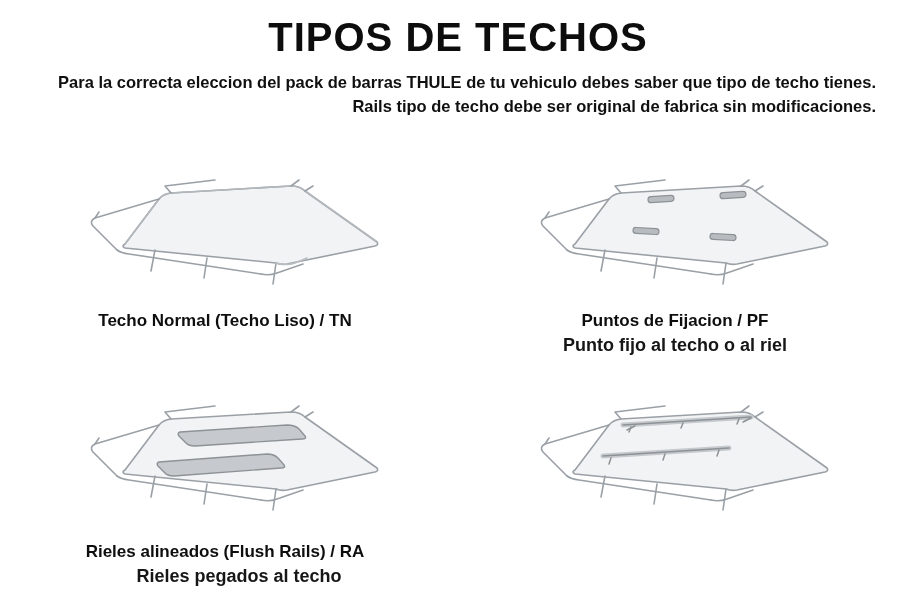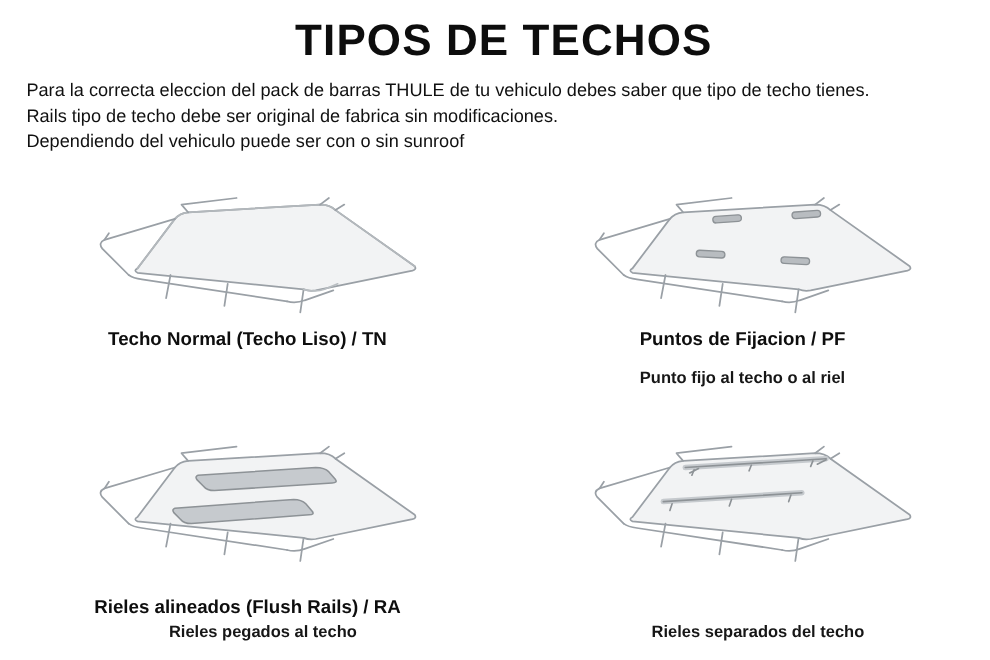--- a/index.html
+++ b/index.html
@@ -23,23 +23,23 @@
   .title {
     text-align: center;
     font-size: 40px;
     font-weight: bold;
     letter-spacing: 1px;
     margin: 16px 0 0 16px;
     line-height: 1.08;
     color: #0d0d0d;
   }
   .subtitle {
-    text-align: left;
+    text-align: right;
     font-size: 16.5px;
-    font-weight: normal;
+    font-weight: bold;
     line-height: 1.42;
     margin: 12px 24px 0 24px;
     color: #101010;
   }
   .subtitle div {
     white-space: nowrap;
   }
   .grid {
     position: absolute;
     top: 148px;
@@ -63,52 +63,51 @@
     left: 50%;
     transform: translateX(-50%);
     top: 2px;
     width: 340px;
     height: 140px;
   }
   .cap {
     position: absolute;
     left: 0;
     right: 0;
-    top: 135px;
+    top: 147px;
     text-align: center;
     font-size: 17px;
     font-weight: bold;
     color: #0e0e0e;
   }
   .subcap {
     position: absolute;
     left: 0;
     right: 0;
     top: 171px;
     text-align: center;
-    font-size: 15px;
+    font-size: 18px;
     font-weight: bold;
     color: #161616;
   }
   .cell.c-bl .cap, .cell.c-br .cap { top: 152px; }
   .cell.c-bl .subcap, .cell.c-br .subcap { top: 176px; margin-left: 28px; }
 
   svg { display: block; }
 </style>
 </head>
 <body>
 
 <div class="page">
 
   <h1 class="title">TIPOS DE TECHOS</h1>
 
   <div class="subtitle">
     <div>Para la correcta eleccion del pack de barras THULE de tu vehiculo debes saber que tipo de techo tienes.</div>
     <div>Rails tipo de techo debe ser original de fabrica sin modificaciones.</div>
-    <div>Dependiendo del vehiculo puede ser con o sin sunroof</div>
   </div>
 
   <div class="grid">
 
     <div class="cell c-tl">
       <div class="art">
         <svg viewBox="0 0 340 140" width="340" height="140" aria-hidden="true">
           <g fill="none" stroke="#9aa0a6" stroke-width="1.6" stroke-linejoin="round" stroke-linecap="round">
             <path d="M70 78 L104 33 Q108 28 116 27 L236 20 Q245 20 250 25 L322 76 Q324 79 320 80 L232 98 Q226 99 221 97 L70 82 Q66 80 70 78 Z" fill="#f2f3f4"></path>
             <path d="M70 78 L104 33 Q108 28 116 27 L236 20 Q245 20 250 25 L322 76" stroke="#b3b8bc"></path>
@@ -207,17 +206,16 @@
             <path d="M118 33 L246 25" stroke-width="5" stroke="#c6cace"></path>
             <path d="M118 33 L246 25"></path>
             <path d="M122 38 L130 34 M238 30 L246 26"></path>
             <path d="M124 40 L126 35 M176 36 L178 31 M232 32 L234 27"></path>
             <path d="M98 64 L224 56" stroke-width="5" stroke="#c6cace"></path>
             <path d="M98 64 L224 56"></path>
             <path d="M104 72 L106 66 M158 68 L160 62 M212 64 L214 58"></path>
           </g>
         </svg>
       </div>
-      <div class="subcap">Rieles separados del techo</div>
     </div>
 
   </div>
 </div>
 
 </body></html>

